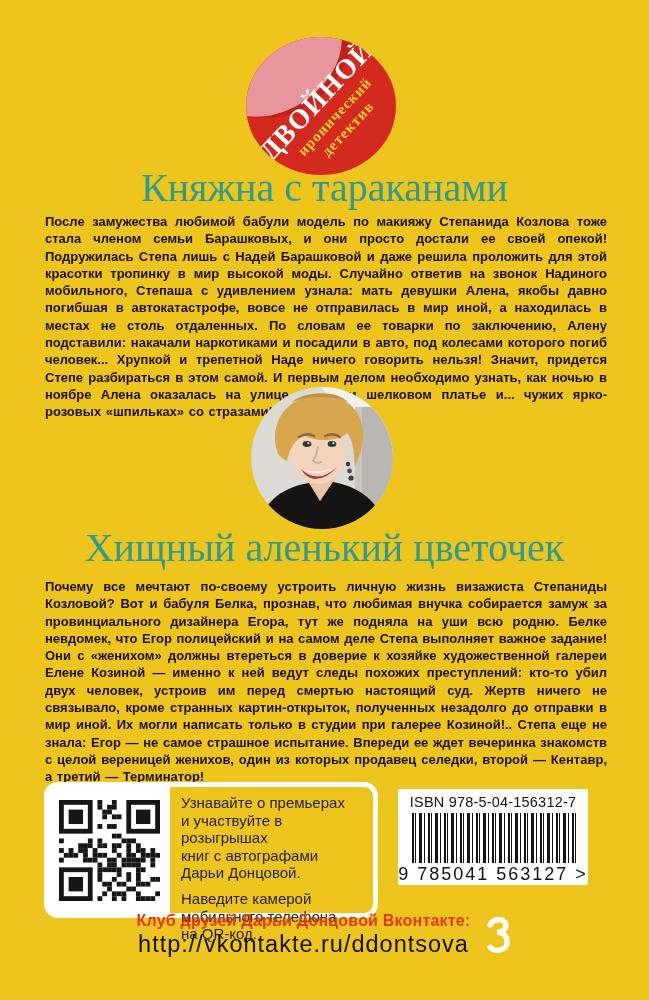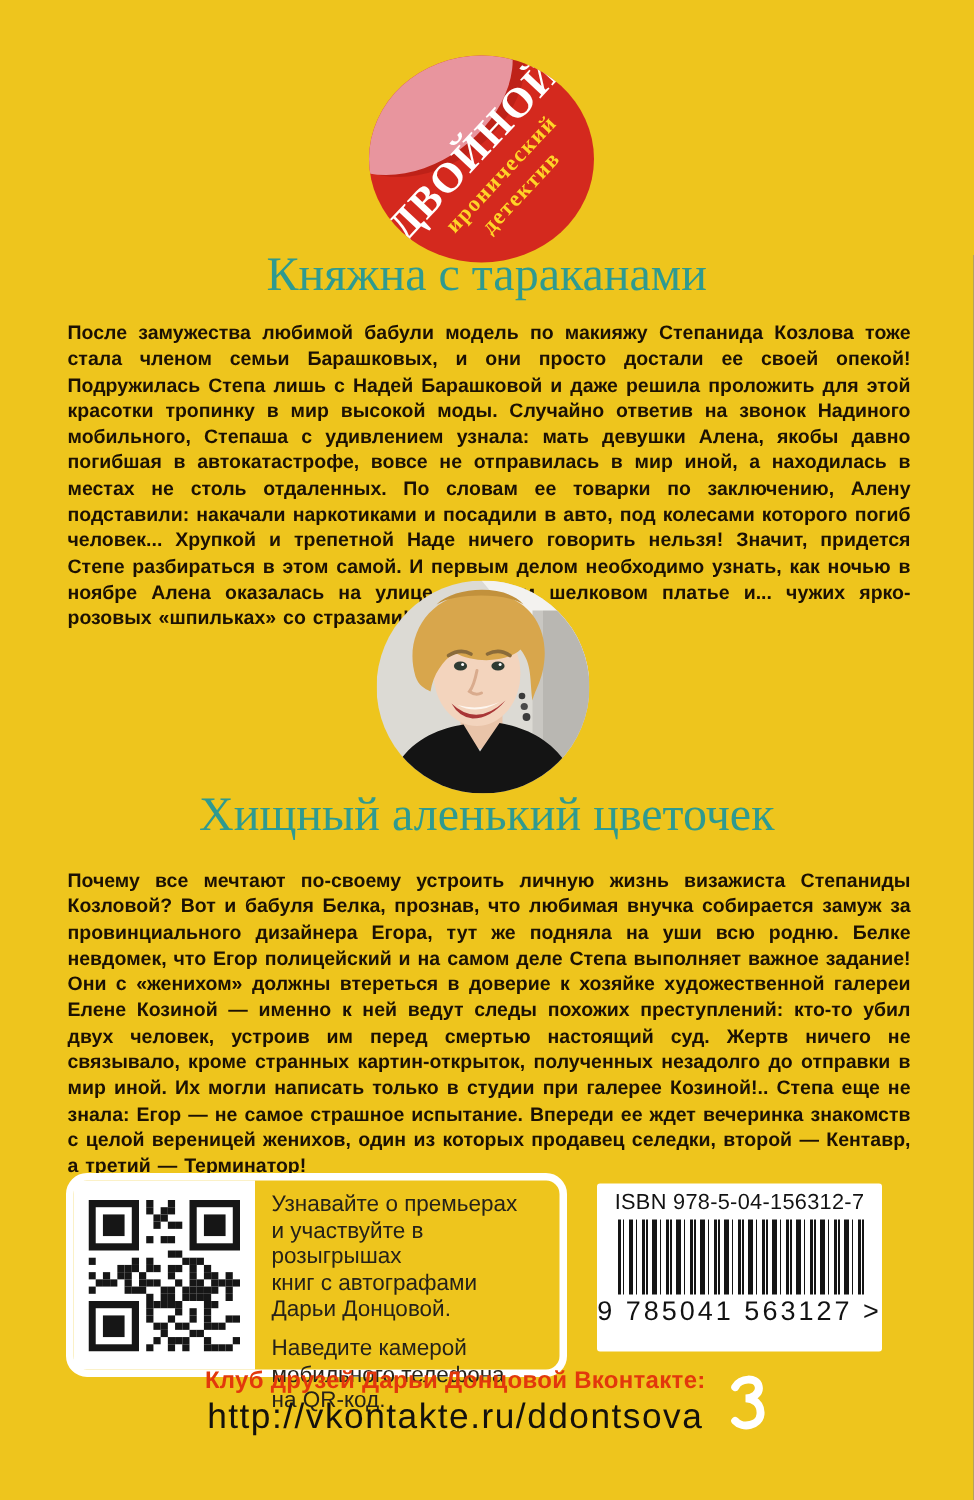--- a/index.html
+++ b/index.html
@@ -53,21 +53,21 @@
     font-family:"Liberation Serif", serif;
     font-weight:bold;font-size:15px;color:var(--badge-yellow);
     margin-top:3px;letter-spacing:1px;
   }
   
   .title{
     position:absolute;left:0;width:100%;
     text-align:center;
     font-family:"Liberation Serif", serif;
     font-weight:normal;
-    font-size:32px;color:var(--title-teal);
+    font-size:40px;color:var(--title-teal);
     letter-spacing:0px;
   }
   .title-1{top:164px;}
   .title-2{top:524px;}
   
   .annotation{
     position:absolute;left:45px;width:562px;
     font-size:13px;line-height:17.3px;
     font-weight:bold;color:var(--body-text);
     text-align:justify;
@@ -97,21 +97,21 @@
   .qr-patch svg{width:101px;height:101px;background:#fff;}
   .qr-texts{
     flex:1;padding:7px 6px 4px 11px;
     color:#262219;
     font-size:15px;line-height:17.6px;
   }
   .qr-texts .scan{margin-top:8px;}
   .pre{white-space:pre-line;}
   
   .barcode-panel{
-    position:absolute;left:398px;top:789px;width:190px;height:112px;
+    position:absolute;left:398px;top:789px;width:190px;height:96px;
     background:var(--panel-white);
     border-radius:2px;
     text-align:center;
     padding-top:5px;
   }
   .isbn{
     font-size:14.5px;color:#121212;letter-spacing:0.2px;
   }
   .bars{
     height:50px;margin:3px 12px 0 14px;

